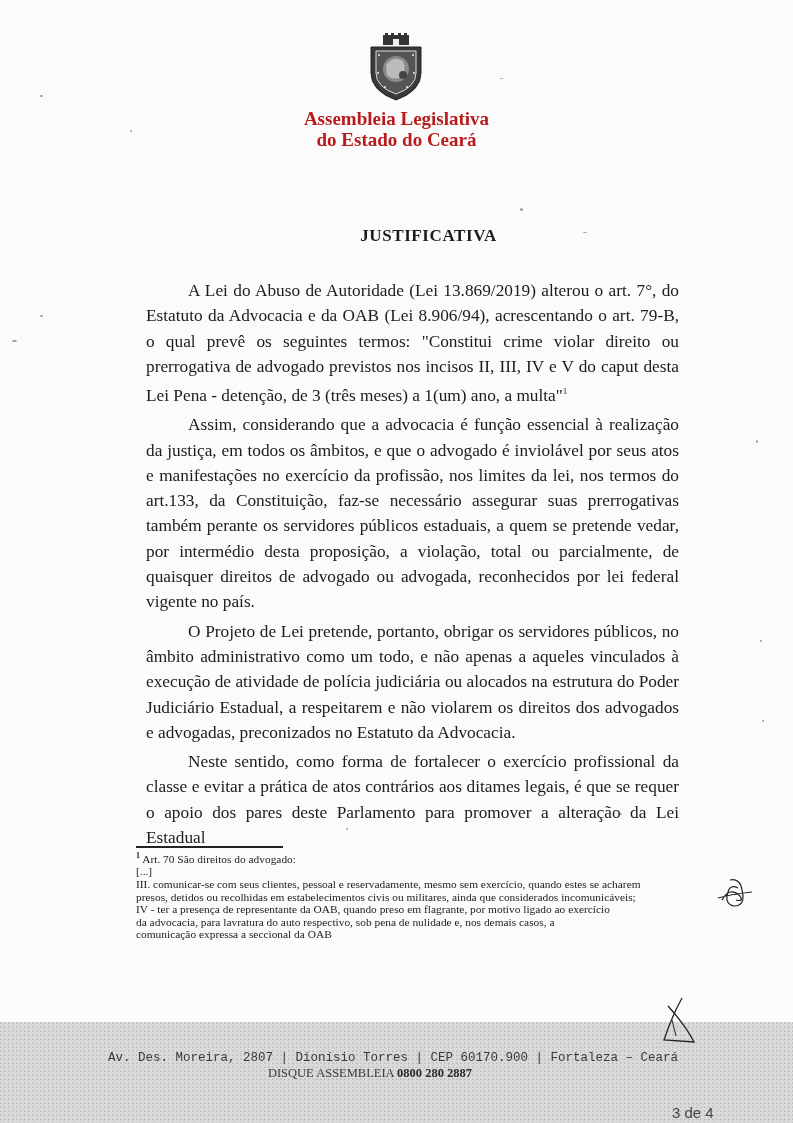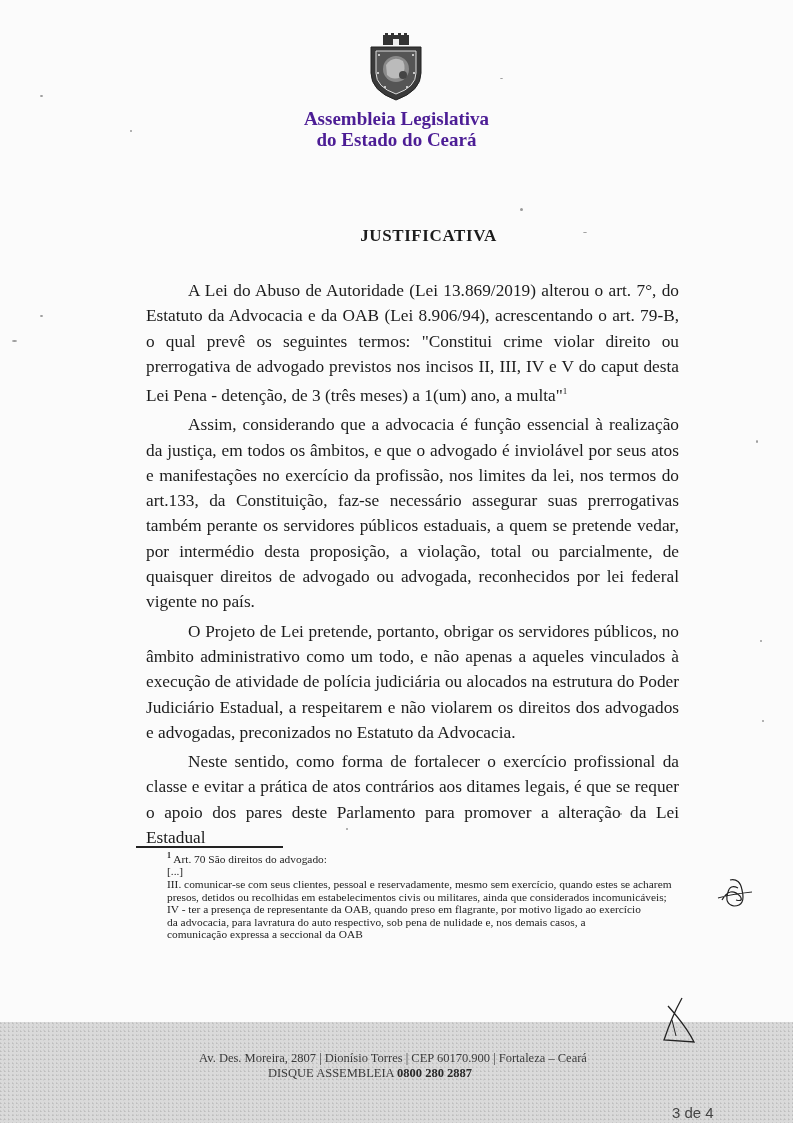--- a/index.html
+++ b/index.html
@@ -3,46 +3,46 @@
 <meta charset="utf-8">
 <style>
   html, body { margin:0; padding:0; }
   body { width:793px; height:1123px; background:#fbfbfb; position:relative; overflow:hidden;
          font-family:"DejaVu Serif","Liberation Serif",serif; color:#1c1c1c; }
   .page { position:absolute; inset:0; }
   .speck { position:absolute; background:#9a9a9a; border-radius:50%; }
 
   .crest { position:absolute; left:367px; top:33px; width:58px; height:68px; }
   .institution { position:absolute; left:0; width:793px; text-align:center; top:108px;
-                 font-family:"Liberation Serif",serif; font-weight:bold; font-size:19px; line-height:21px; color:#4c1d95; }
+                 font-family:"Liberation Serif",serif; font-weight:bold; font-size:19px; line-height:21px; color:#b91c1c; }
 
   .title { position:absolute; left:0; width:793px; top:226px; text-align:center;
            font-family:"Liberation Serif",serif; font-size:17px; font-weight:bold; letter-spacing:0.6px;margin-left:32px; }
 
   .body { position:absolute; left:142px; width:541px; top:274px;
           font-family:"Liberation Serif",serif; font-size:17.3px; line-height:25.3px; text-align:justify; }
   .body p { margin:4px; text-indent:42px; }
   .body sup { font-size:9px; }
 
   .fn-rule { position:absolute; left:136px; top:846px; width:147px; height:2px; background:#222; }
   .footnotes { position:absolute; left:136px; top:850px; width:560px;
                font-family:"Liberation Serif",serif; font-size:11.4px; line-height:12.6px; color:#222; }
-  .footnotes .line { white-space:nowrap;margin-left:31px; }
+  .footnotes .line { white-space:nowrap; }
   .footnotes sup { font-size:8px; font-weight:bold; }
 
   .sig-small { position:absolute; left:716px; top:876px; width:40px; height:36px; }
   .sig-x { position:absolute; left:642px; top:996px; width:70px; height:50px; }
 
   .footer-band { position:absolute; left:0; top:1022px; width:793px; height:101px;
                  background:
                    radial-gradient(circle at 20% 30%, #bdbdbd 0.6px, transparent 1px) 0 0/4px 4px,
                    radial-gradient(circle at 70% 60%, #cfcfcf 0.6px, transparent 1px) 0 0/5px 5px,
                    #dadada; }
   .footer-addr { position:absolute; left:0; width:786px; top:1051px; text-align:center;
-                 font-family:Liberation Serif, serif; font-size:12.5px; color:#3a3a3a; line-height:15px; }
+                 font-family:Liberation Mono, monospace; font-size:12.5px; color:#3a3a3a; line-height:15px; }
   .footer-phone { position:absolute; left:0; width:740px; top:1066px; text-align:center;
                   font-family:"Liberation Serif",serif; font-size:12.5px; color:#3a3a3a; line-height:15px; }
   .footer-phone b { color:#2a2a2a; }
   .page-num { position:absolute; left:672px; top:1104px; font-family:"Liberation Sans",sans-serif;
               font-size:15px; color:#444; }
 </style>
 </head>
 <body>
 
 <div class="page">

